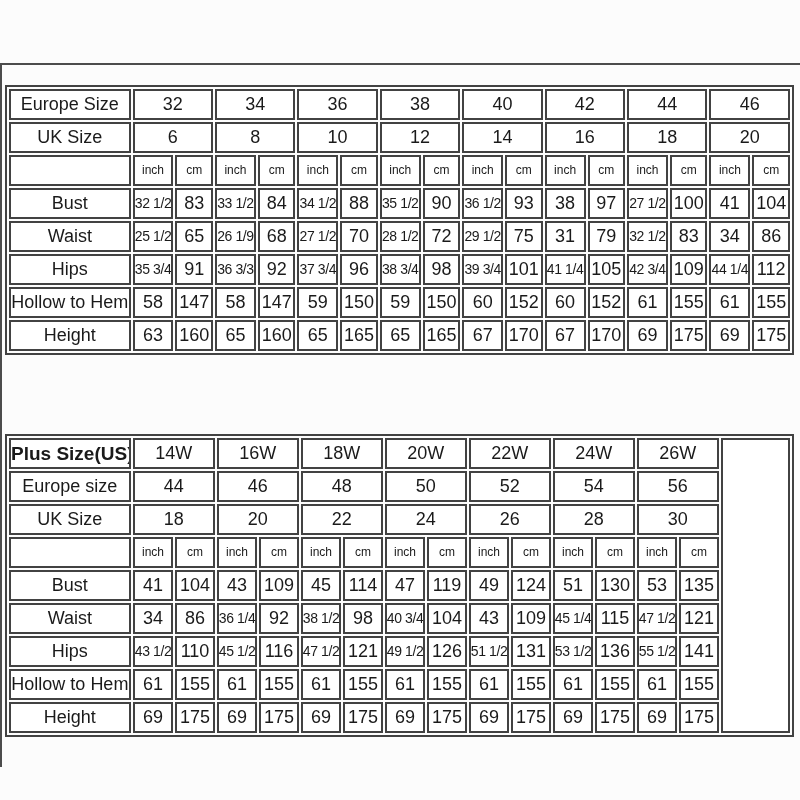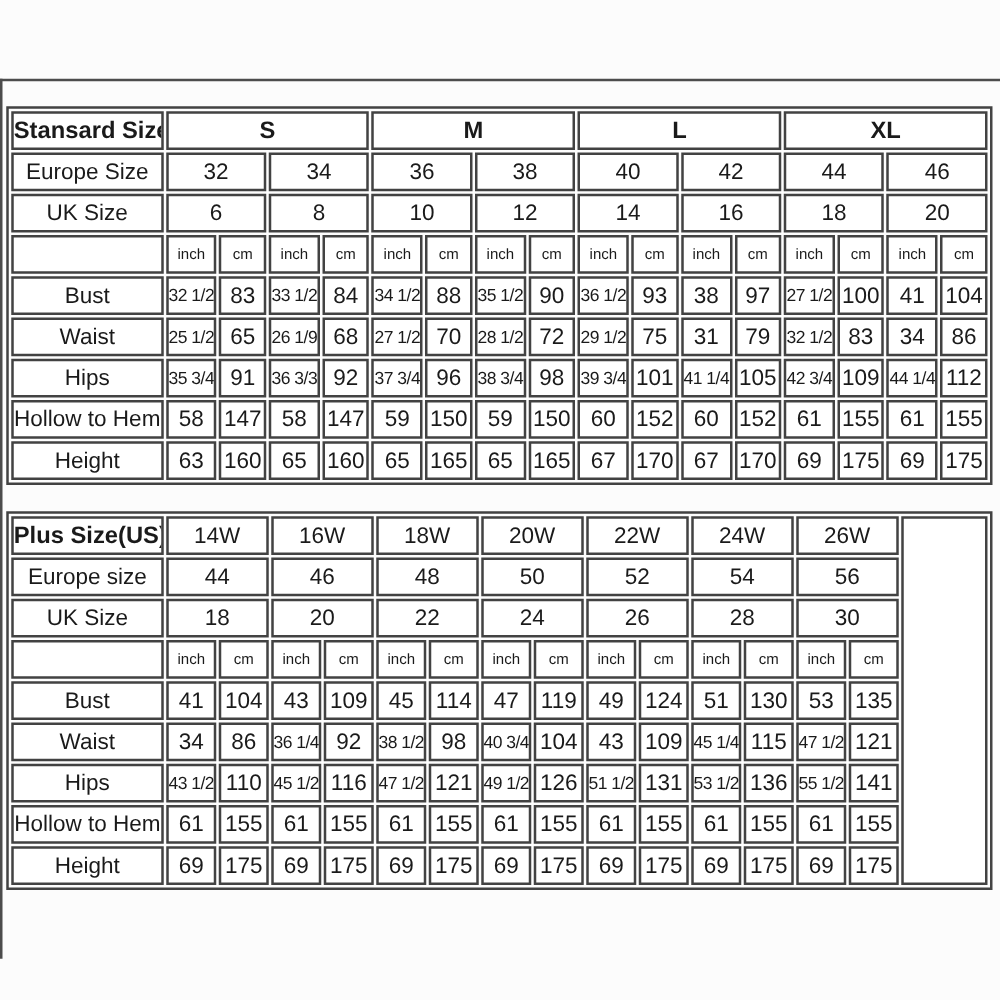--- a/index.html
+++ b/index.html
@@ -25,21 +25,21 @@
     position: absolute;
     left: 5px;
     width: 789px;
     border-collapse: separate;
     border-spacing: 2px;
     border: 2px solid #424242;
     table-layout: fixed;
     background: #fdfdfd;
   }
   #standard-table { top: 85px; }
-  #plus-table { top: 409px; }
+  #plus-table { top: 434px; }
   .size-table td {
     border: 2px solid #424242;
     background: #ffffff;
     text-align: center;
     vertical-align: middle;
     height: 27px;
     padding: 0;
     font-size: 18px;
     line-height: 27px;
     white-space: nowrap;
@@ -69,27 +69,20 @@
       <col style="width:5.45%">
         <col style="width:5.0%">
       <col style="width:5.45%">
         <col style="width:5.0%">
       <col style="width:5.45%">
         <col style="width:5.0%">
       <col style="width:5.45%">
         <col style="width:5.0%">
     </colgroup>
     <tbody>
-        <tr>
-          <td class="bold">Stansard Size</td>
-          <td colspan="4" class="bold">S</td>
-          <td colspan="4" class="bold">M</td>
-          <td colspan="4" class="bold">L</td>
-          <td colspan="4" class="bold">XL</td>
-        </tr>
         <tr>
           <td>Europe Size</td>
           <td colspan="2">32</td>
           <td colspan="2">34</td>
           <td colspan="2">36</td>
           <td colspan="2">38</td>
           <td colspan="2">40</td>
           <td colspan="2">42</td>
           <td colspan="2">44</td>
           <td colspan="2">46</td>

